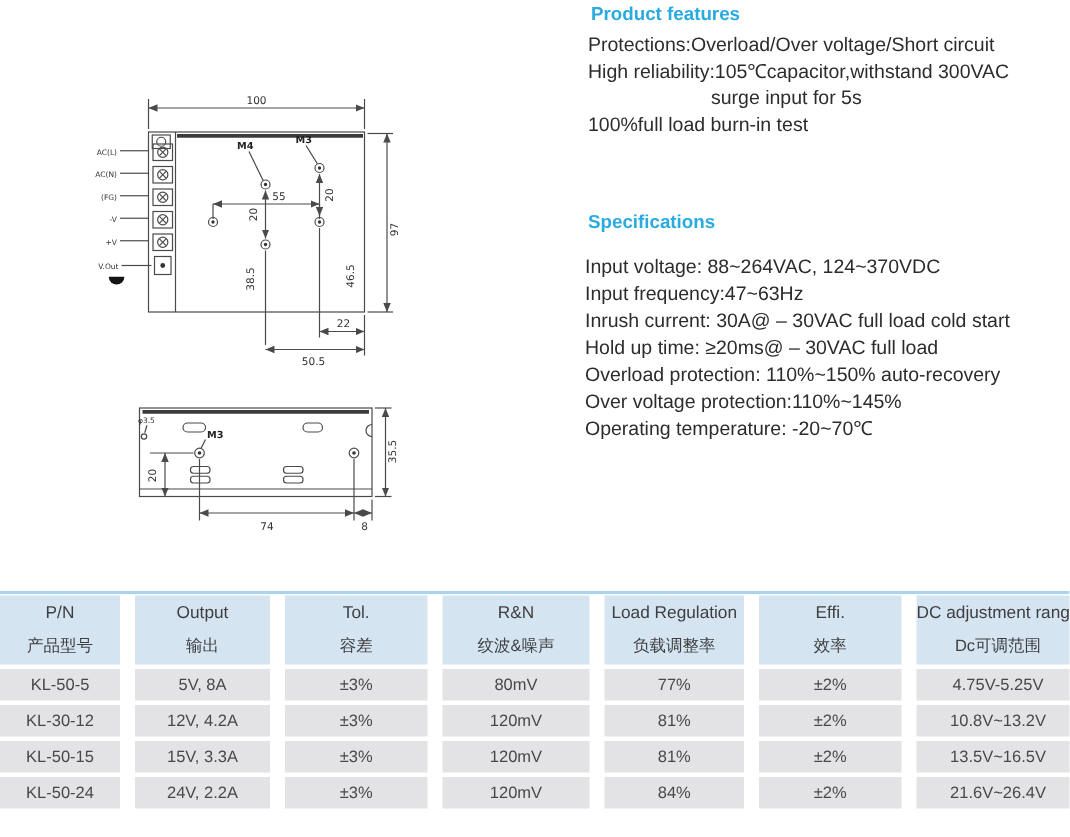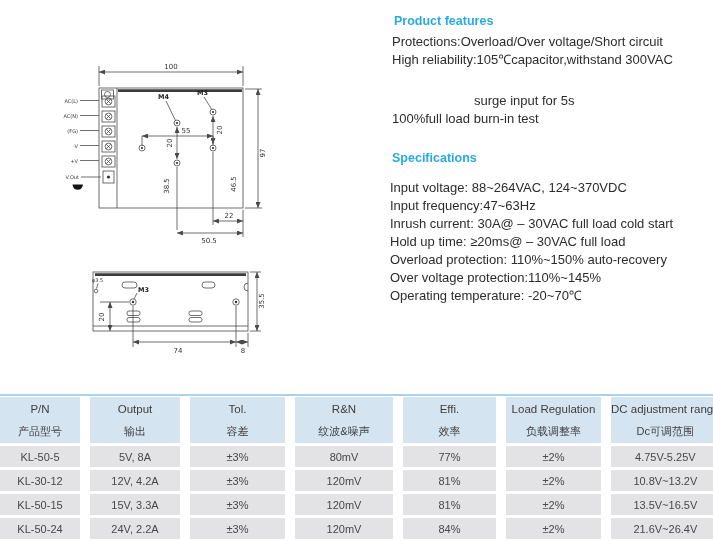--- a/index.html
+++ b/index.html
@@ -1,27 +1,27 @@
 <!DOCTYPE html>
 <html><head>
 <meta charset="utf-8">
 <style>
   html,body{margin:0;padding:0;}
   .page{
     position:relative;width:713px;height:558px;background:#ffffff;overflow:hidden;
     font-family:"Liberation Sans", sans-serif;
   }
   
-  .features{position:absolute;left:392px;top:14px;width:318px;}
+  .features{position:absolute;left:392px;top:2px;width:318px;}
   .specs{position:absolute;left:390px;top:141px;width:322px;}
   .section-title{margin:0 0 4px 2px;color:#29abe2;font-size:12.5px;font-weight:600;line-height:15px;}
-  .specs .section-title{margin-bottom:13px;margin-top:10px;}
+  .specs .section-title{margin-bottom:13px;}
   .tline{font-size:13px;color:#2e2b2c;line-height:17.5px;white-space:nowrap;}
   .specs .tline{line-height:18px;}
-  .tline.indent{padding-left:82px;margin-top:24px;}
+  .tline.indent{padding-left:82px;}
   
   svg.drawing{position:absolute;left:0;top:0;}
   .ln{stroke:#4a4a4a;stroke-width:0.8;fill:none;}
   .thick{stroke:#3c3c3c;stroke-width:2.6;fill:none;}
   .dimt{font-size:7px;fill:#333;font-family:"DejaVu Sans", sans-serif;}
   .small{font-size:5px;fill:#333;font-family:"DejaVu Sans", sans-serif;}
   .mlab{font-size:6.5px;fill:#222;font-weight:bold;font-family:"DejaVu Sans", sans-serif;}
   .hole-dot{fill:#333;stroke:none;}
   
   .table-wrap{position:absolute;left:0;top:394px;width:713px;}
@@ -255,26 +255,26 @@
         </div>
       <div class="cell hcell">
           <span class="en">Tol.</span>
           <span class="zh">容差</span>
         </div>
       <div class="cell hcell">
           <span class="en">R&amp;N</span>
           <span class="zh">纹波&amp;噪声</span>
         </div>
       <div class="cell hcell">
+          <span class="en">Load Regulation</span>
+          <span class="zh">负载调整率</span>
+        </div>
+      <div class="cell hcell">
           <span class="en">Effi.</span>
           <span class="zh">效率</span>
-        </div>
-      <div class="cell hcell">
-          <span class="en">Load Regulation</span>
-          <span class="zh">负载调整率</span>
         </div>
       <div class="cell hcell">
           <span class="en">DC adjustment range</span>
           <span class="zh">Dc可调范围</span>
         </div>
 
       <div class="cell">KL-50-5</div>
       <div class="cell">5V, 8A</div>
       <div class="cell">±3%</div>
       <div class="cell">80mV</div>

